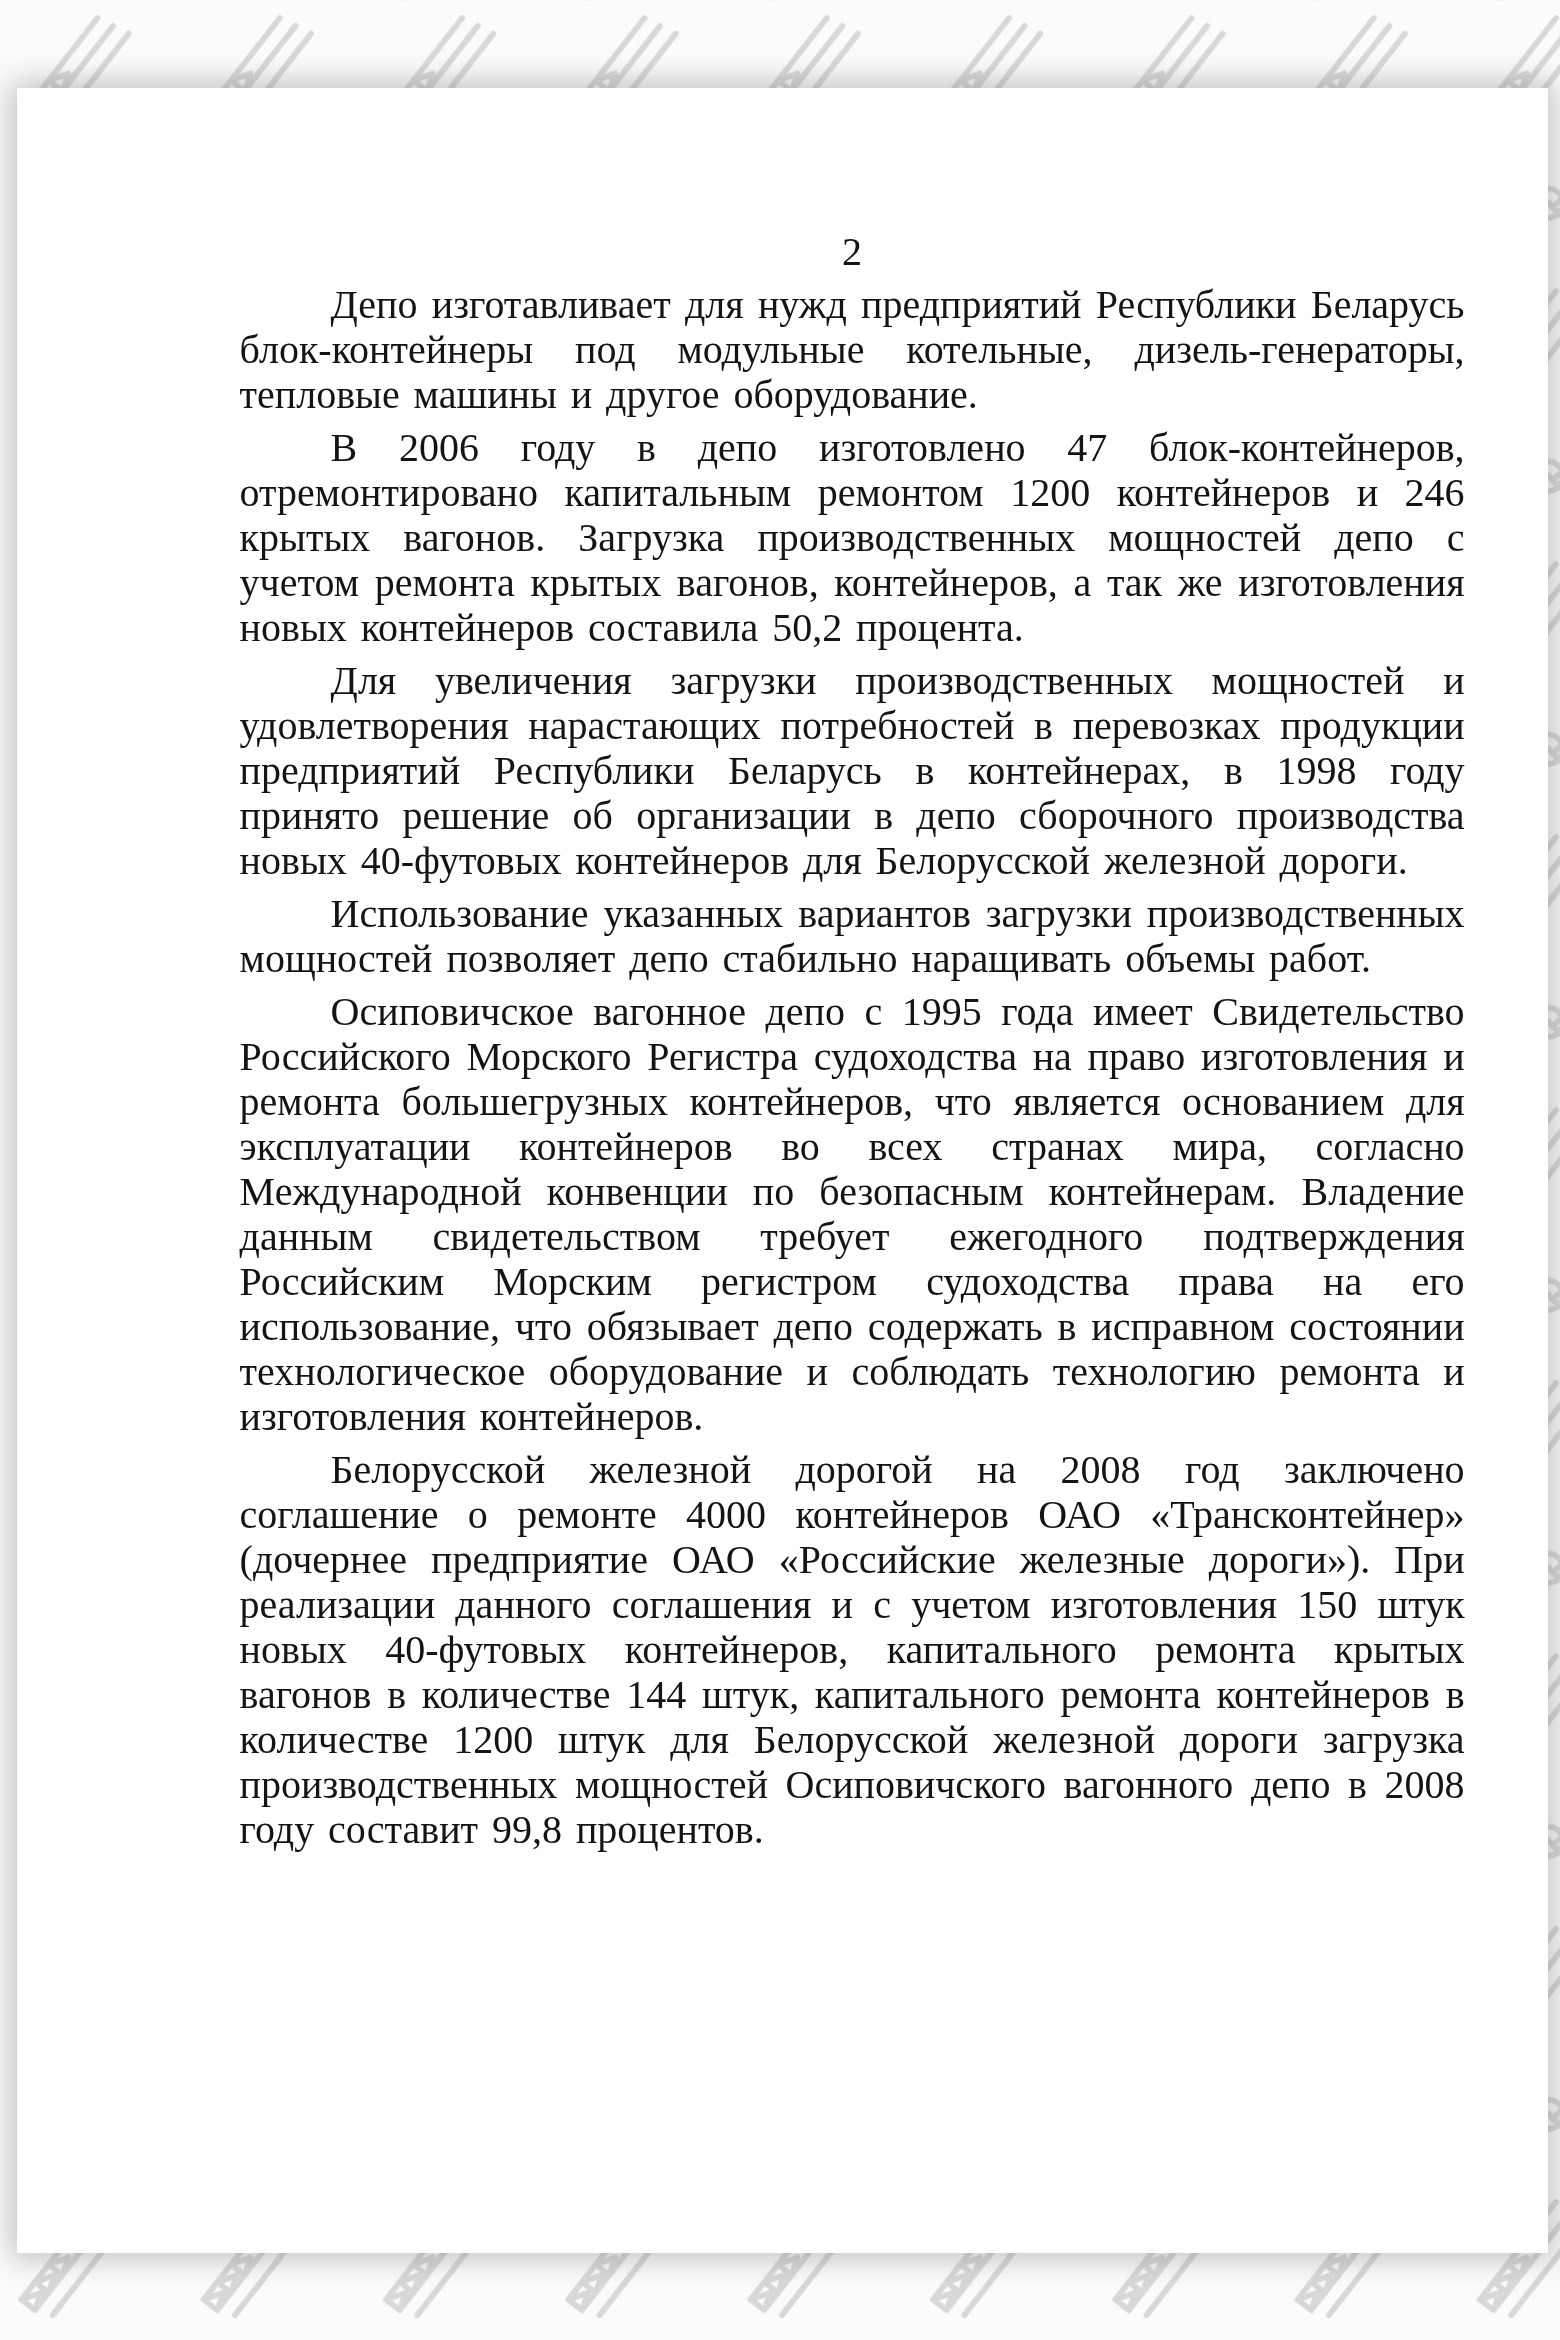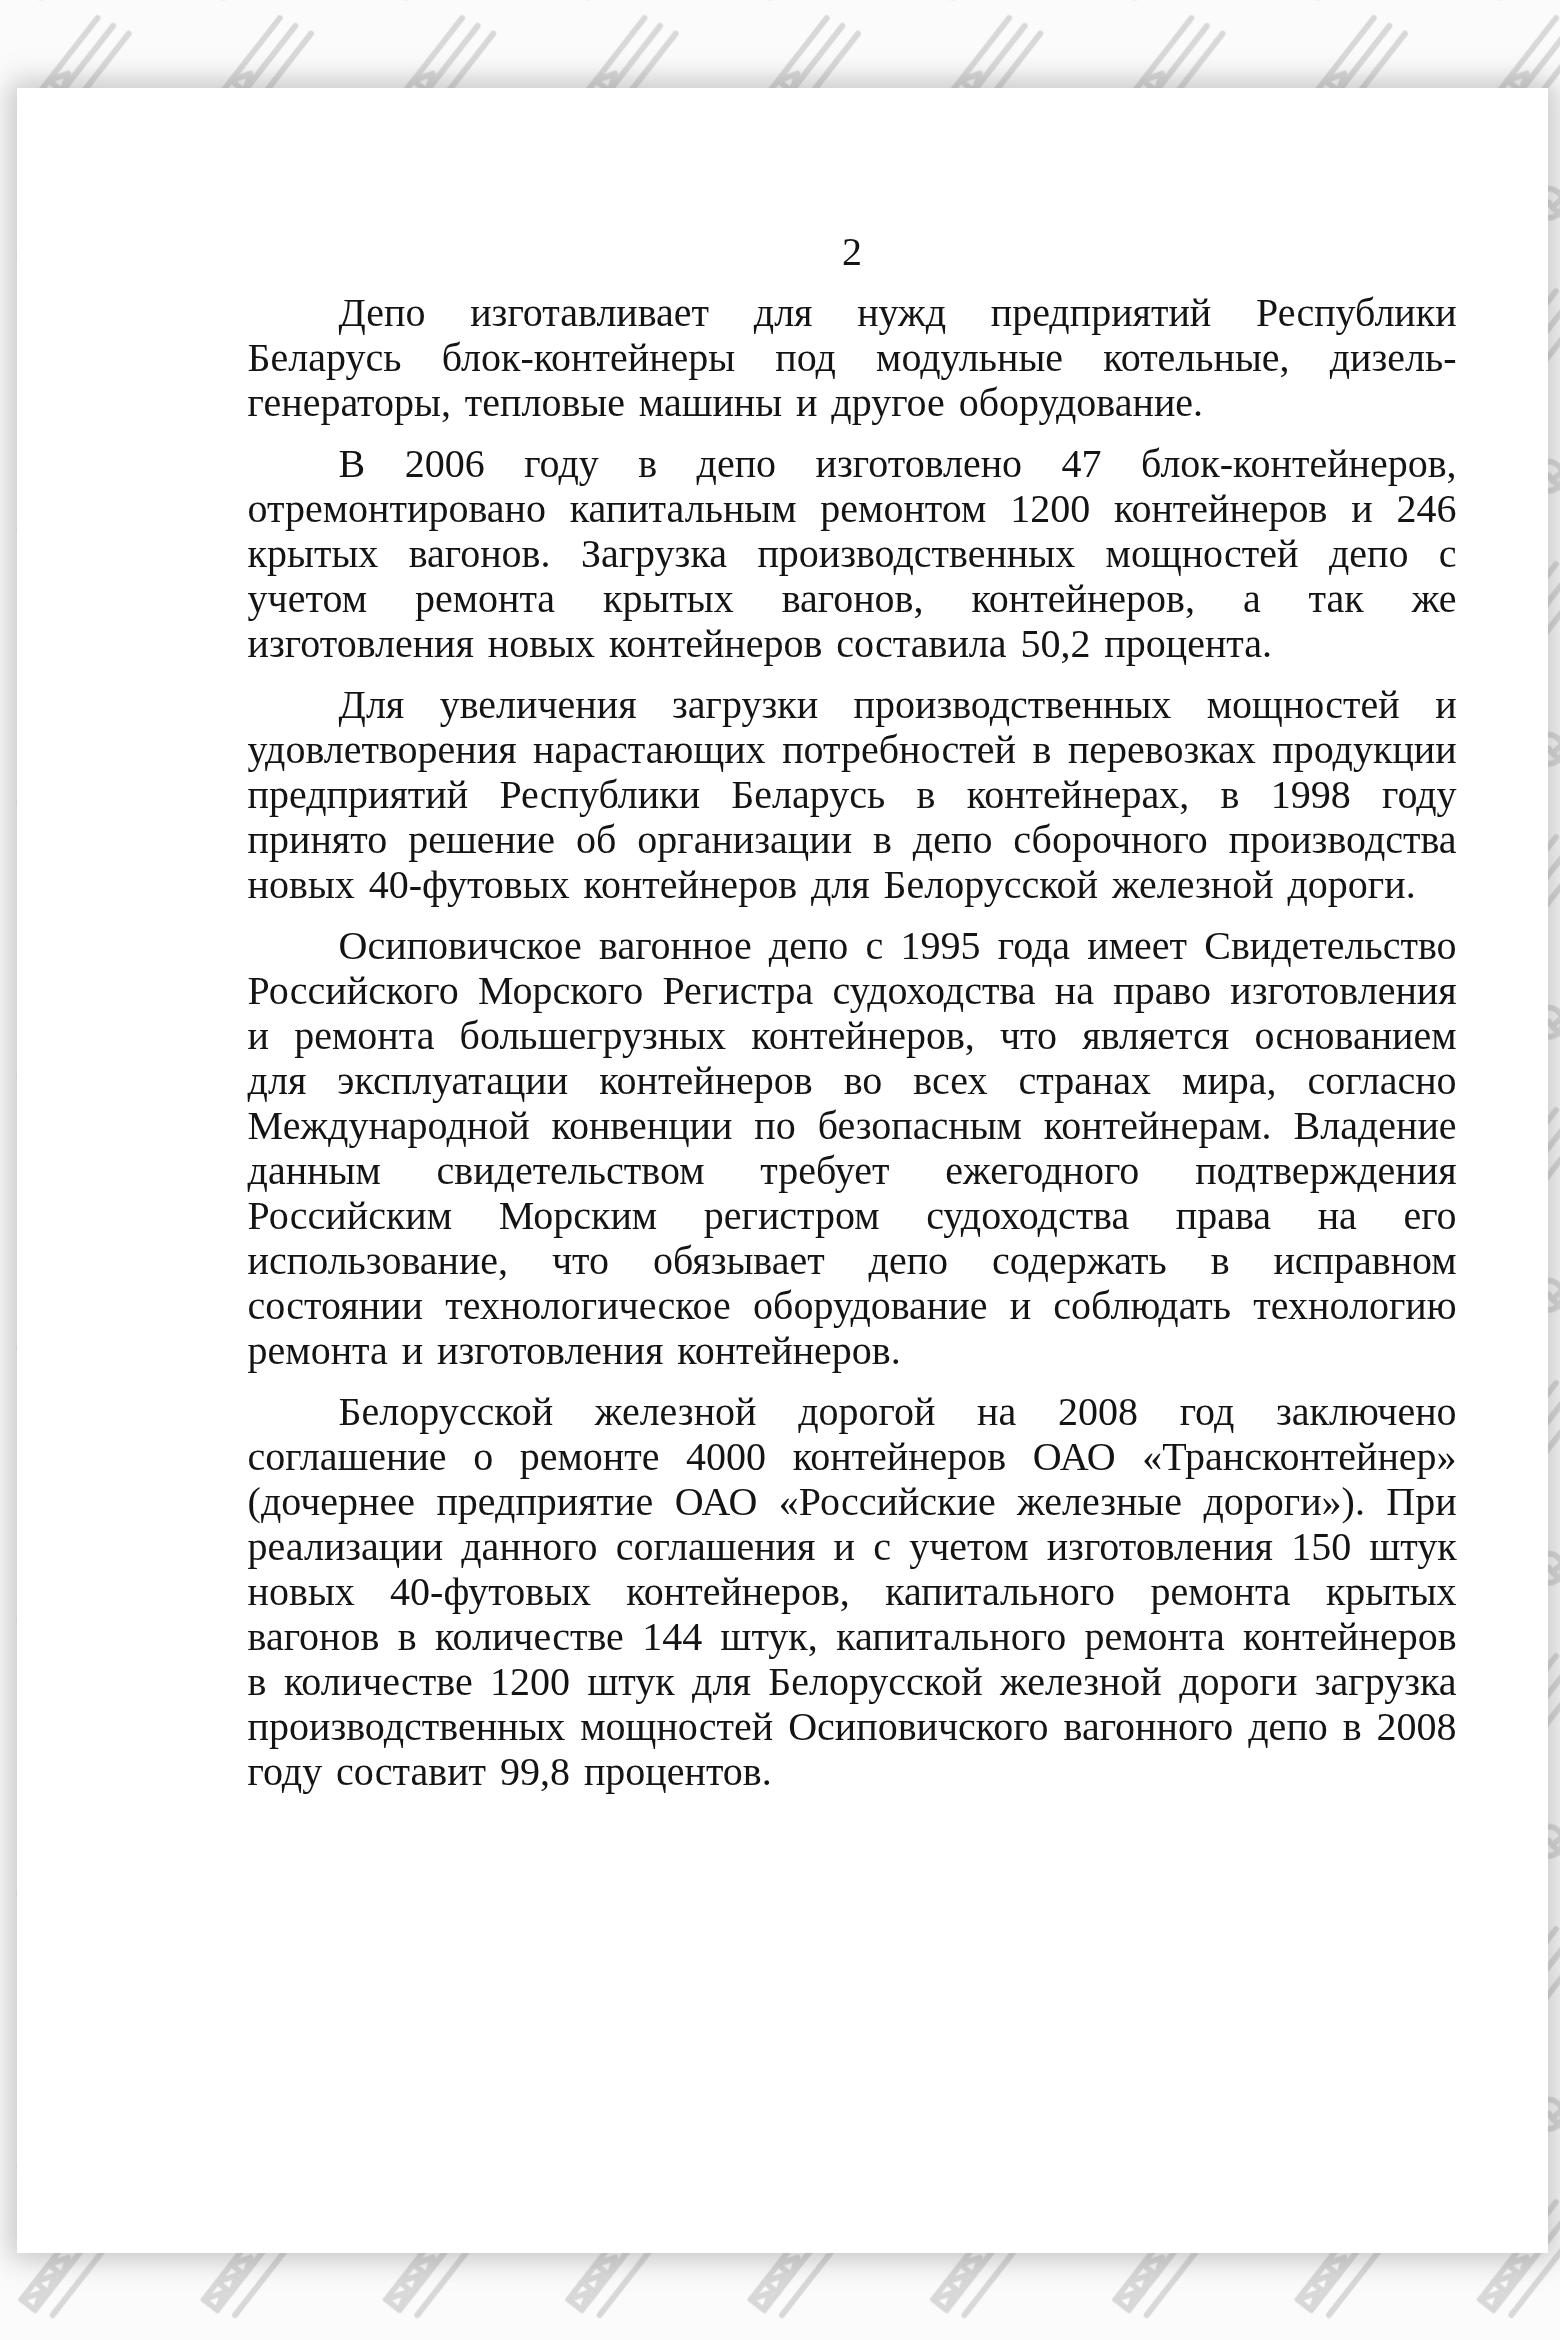--- a/index.html
+++ b/index.html
@@ -34,21 +34,21 @@
     font-family: "Liberation Serif", "DejaVu Serif", serif;
     font-size: 40px;
     line-height: 45px;
     color: #141414;
   }
   .page-number {
     text-align: center;
     margin: 0 0 1px 0;
   }
   .textblock p {
-    margin: 16px;
+    margin: 8px;
     text-indent: 91px;
     text-align: justify;
     word-spacing: 3.9px;
   }
 </style>
 </head>
 <body>
 
 <svg class="backdrop" width="1560" height="2341" viewBox="0 0 1600 2400" xmlns="http://www.w3.org/2000/svg">
   <defs>
@@ -79,17 +79,18 @@
   <rect width="1600" height="2400" fill="#fbfbfb"></rect>
   <rect width="1600" height="2400" fill="url(#ornament)"></rect>
 </svg>
 
 <div class="sheet">
   <div class="textblock">
     <div class="page-number">2</div>
     <p>Депо изготавливает для нужд предприятий Республики Беларусь блок-контейнеры под модульные котельные, дизель-генераторы, тепловые машины и другое оборудование.</p>
     <p>В 2006 году в депо изготовлено 47 блок-контейнеров, отремонтировано капитальным ремонтом 1200 контейнеров и 246 крытых вагонов. Загрузка производственных мощностей депо с учетом ремонта крытых вагонов, контейнеров, а так же изготовления новых контейнеров составила 50,2 процента.</p>
     <p>Для увеличения загрузки производственных мощностей и удовлетворения нарастающих потребностей в перевозках продукции предприятий Республики Беларусь в контейнерах, в 1998 году принято решение об организации в депо сборочного производства новых 40-футовых контейнеров для Белорусской железной дороги.</p>
+    <p>Использование указанных вариантов загрузки производственных мощностей позволяет депо стабильно наращивать объемы работ.</p>
     <p>Осиповичское вагонное депо с 1995 года имеет Свидетельство Российского Морского Регистра судоходства на право изготовления и ремонта большегрузных контейнеров, что является основанием для эксплуатации контейнеров во всех странах мира, согласно Международной конвенции по безопасным контейнерам. Владение данным свидетельством требует ежегодного подтверждения Российским Морским регистром судоходства права на его использование, что обязывает депо содержать в исправном состоянии технологическое оборудование и соблюдать технологию ремонта и изготовления контейнеров.</p>
     <p>Белорусской железной дорогой на 2008 год заключено соглашение о ремонте 4000 контейнеров ОАО «Трансконтейнер» (дочернее предприятие ОАО «Российские железные дороги»). При реализации данного соглашения и с учетом изготовления 150 штук новых 40-футовых контейнеров, капитального ремонта крытых вагонов в количестве 144 штук, капитального ремонта контейнеров в количестве 1200 штук для Белорусской железной дороги загрузка производственных мощностей Осиповичского вагонного депо в 2008 году составит 99,8 процентов.</p>
   </div>
 </div>
 
 
 </body></html>

